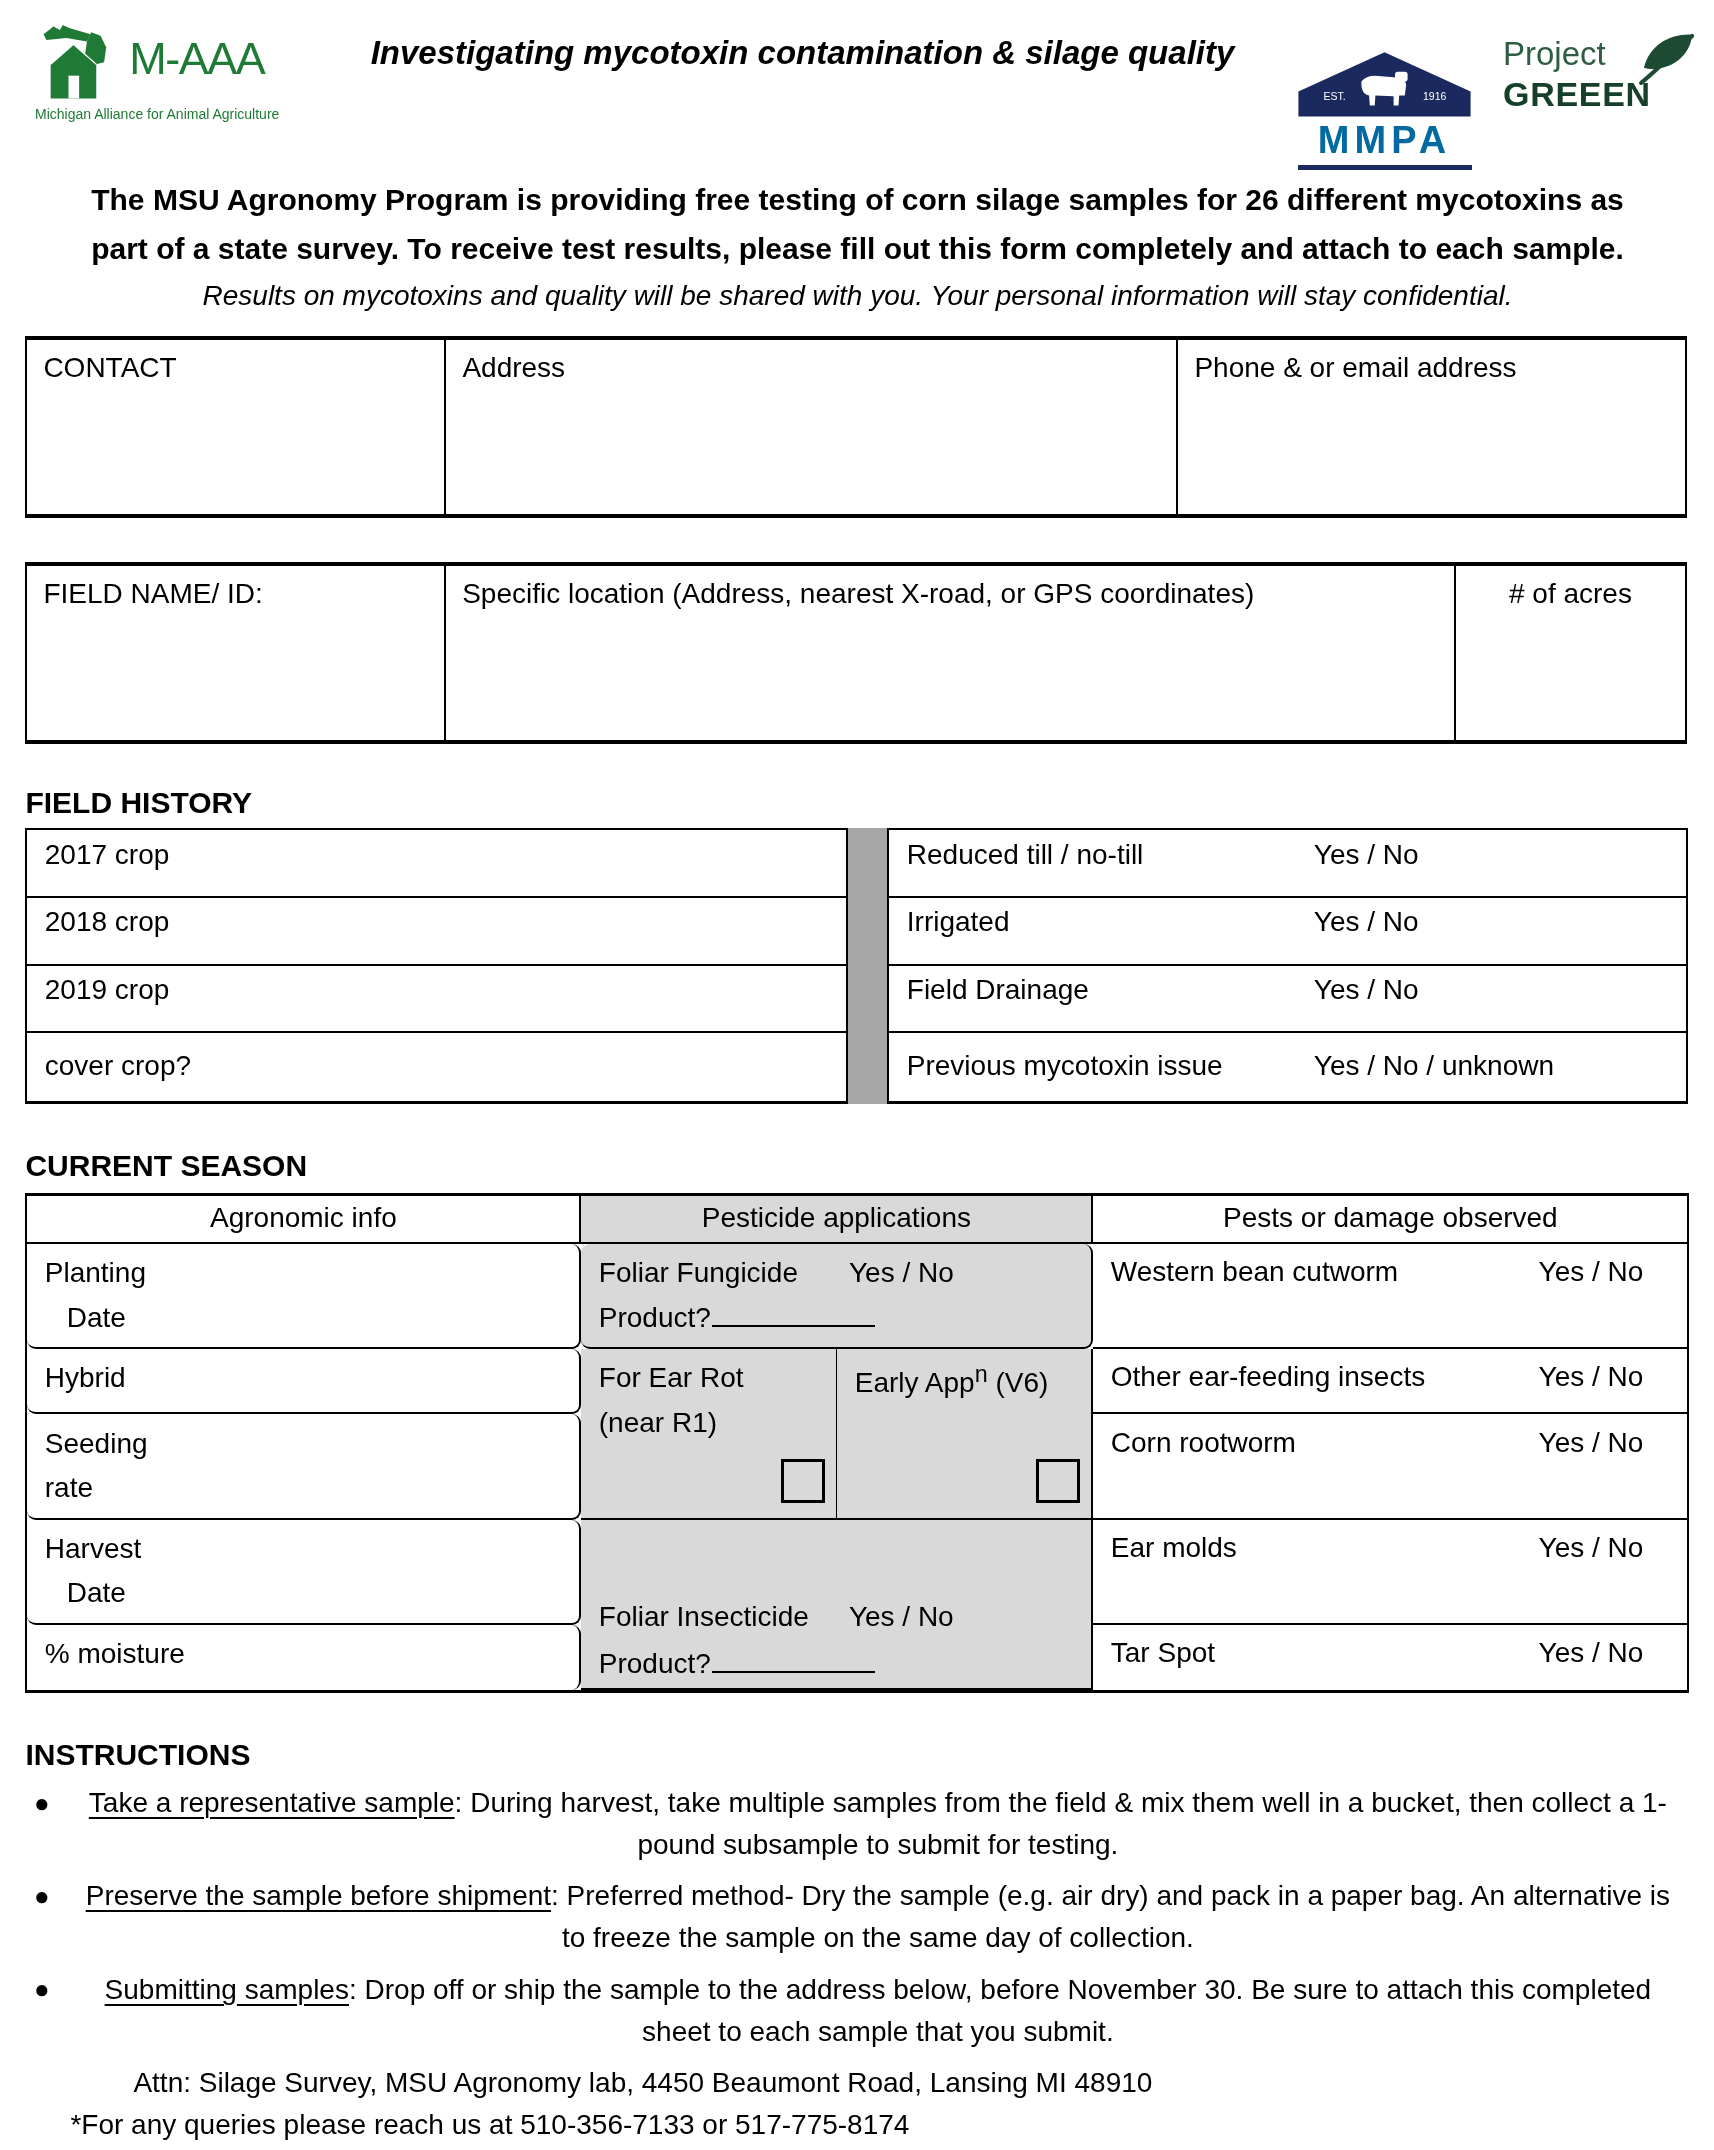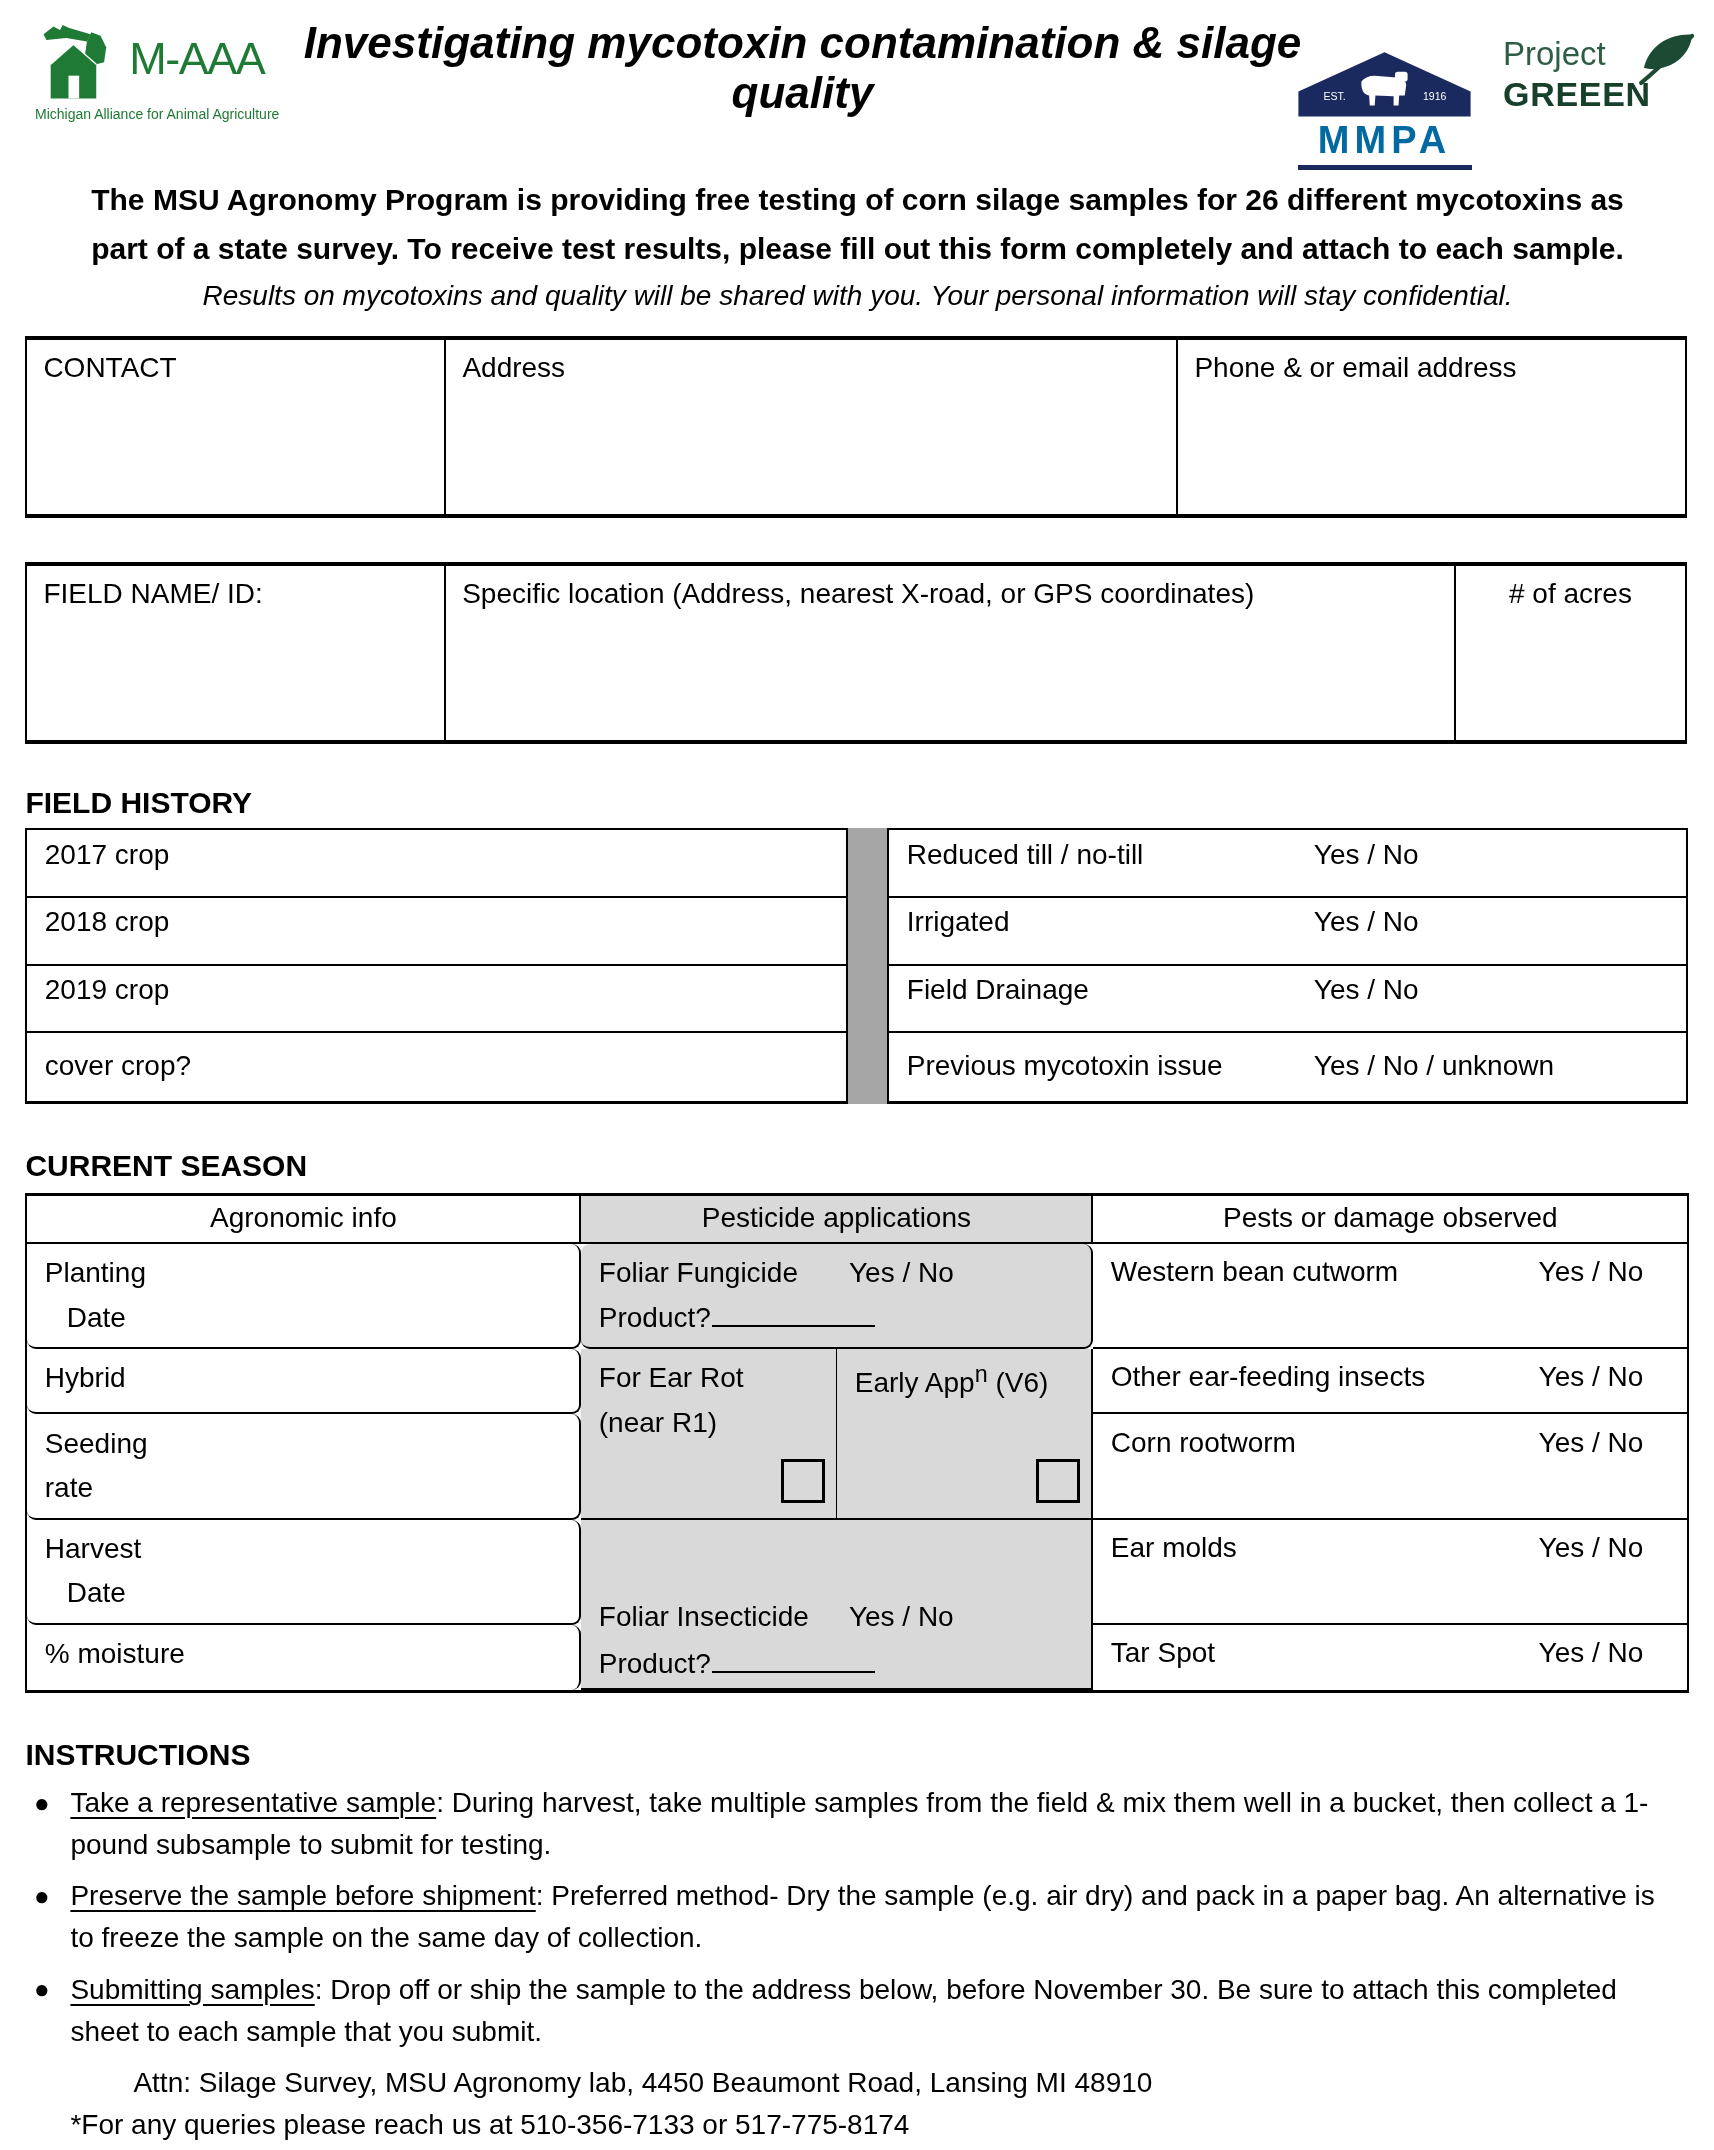--- a/index.html
+++ b/index.html
@@ -11,21 +11,21 @@
   }
 
   
   .maaa { position: absolute; left: 35px; top: 13px; width: 233px; text-align: center; }
   .maaa-top { display: flex; align-items: center; justify-content: center; gap: 4.4px; }
   .maaa-acronym { font-size: 45px; color: #1e7a34; letter-spacing: -1.5px; }
   .maaa-tagline { font-size: 14px; color: #1e7a34; margin-top: 1.5px; white-space: nowrap; }
 
   .title-block { position: absolute; left: 283px; top: 14.5px; width: 1039px; text-align: center; }
   .doc-title { font-size: 34px; font-weight: bold; text-decoration: underline; text-decoration-thickness: 2.9px; text-underline-offset: 7.3px; }
-  .doc-subtitle { font-size: 44px; font-weight: bold; font-style: italic; margin-top: 3px; }
+  .doc-subtitle { font-size: 33px; font-weight: bold; font-style: italic; margin-top: 19px; }
 
   .mmpa { position: absolute; left: 1279px; top: 45px; width: 211px; text-align: center; }
   .mmpa-name { font-size: 38px; font-weight: bold; color: #0369a1; letter-spacing: 5.1px; margin-top: -4.4px; }
   .mmpa-bar { width: 174px; height: 5.1px; background: #1b2a5e; margin: 2.9px auto 0; }
 
   .pgreeen { position: absolute; left: 1503px; top: 35px; width: 203px; }
   .pg-line1 { font-size: 33px; color: #2f5d43; }
   .pg-line2 { font-size: 34px; font-weight: bold; color: #17402b; letter-spacing: 0.7px; margin-top: 1.5px; }
   .pg-leaf { position: absolute; right: 7.3px; top: -10.2px; }
 
@@ -73,21 +73,21 @@
   .insect-cell { grid-column: 2; grid-row: 5 / span 2; padding-top: 73px; line-height: 1.7; }
   .fung-flex { display: flex; }
   .fung-gap { width: 51px; flex: none; }
   .ins-gap { width: 40px; flex: none; }
 
   
   .ins-heading { top: 1738px; }
   .ins-block { position: absolute; left: 25.4px; top: 1782px; width: 1660px; font-size: 28px; line-height: 1.5; }
   .bullet-item { display: flex; margin-bottom: 9.4px; }
   .bullet-dot { width: 45px; flex: none; font-size: 26px; padding-left: 8.7px; padding-top: 1.5px; }
-  .bullet-text { flex: 1; }
+  .bullet-text { flex: 1; text-align: center; }
   .lead-underline { text-decoration: underline; text-decoration-thickness: 2.2px; text-underline-offset: 5.1px; }
   .attn-line { padding-left: 108px; margin-top: 1.5px; }
   .queries-line { padding-left: 45px; }
 </style>
 </head>
 <body>
 
 <div class="page">
 
   <div class="maaa">

